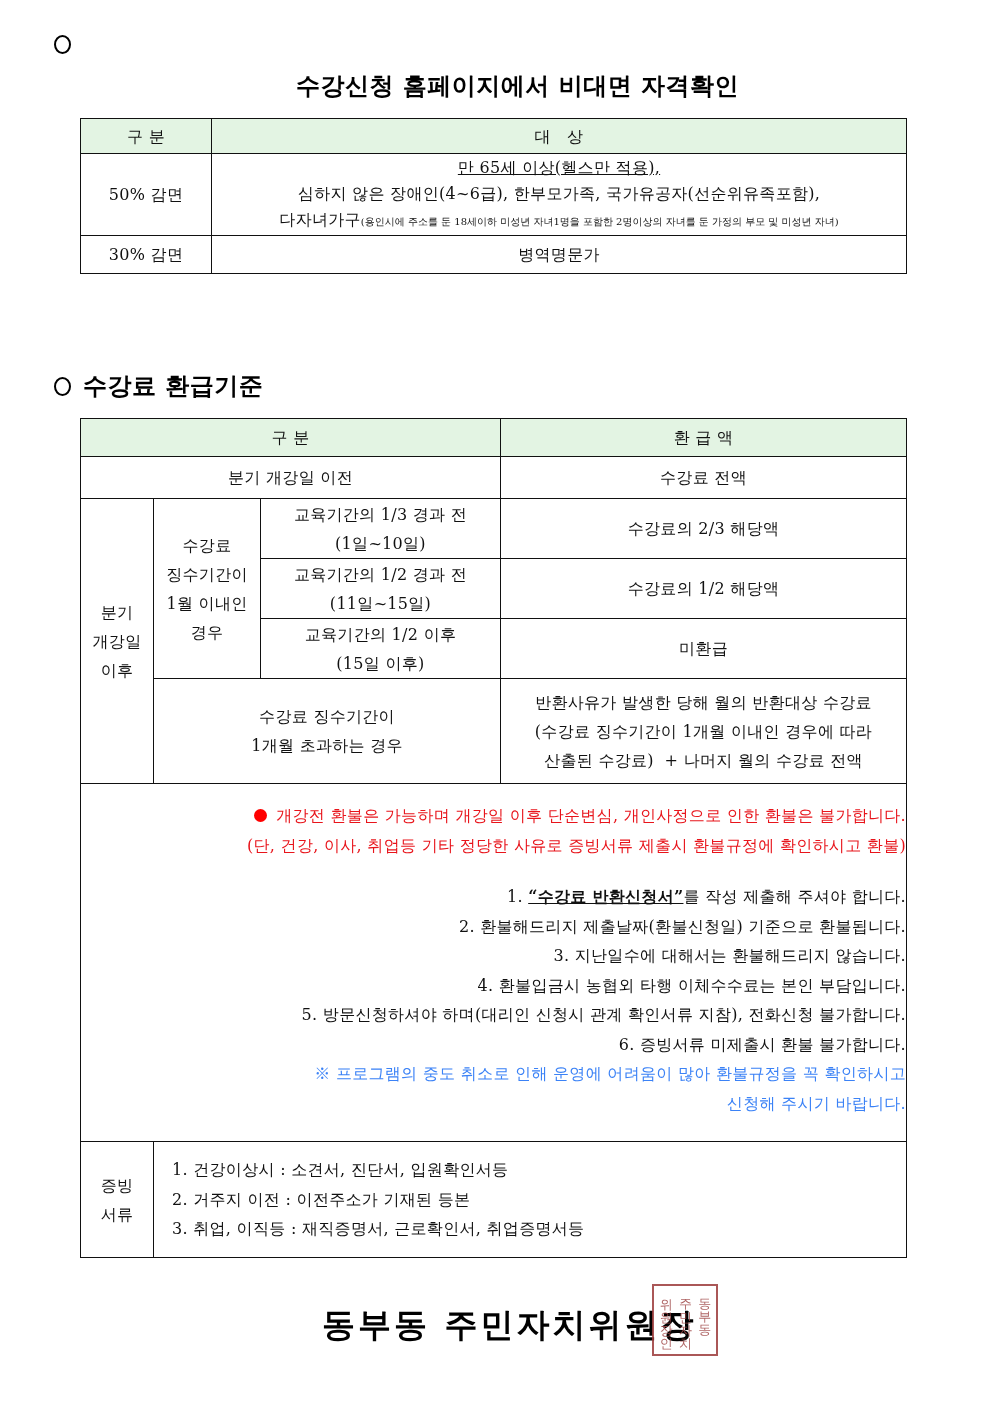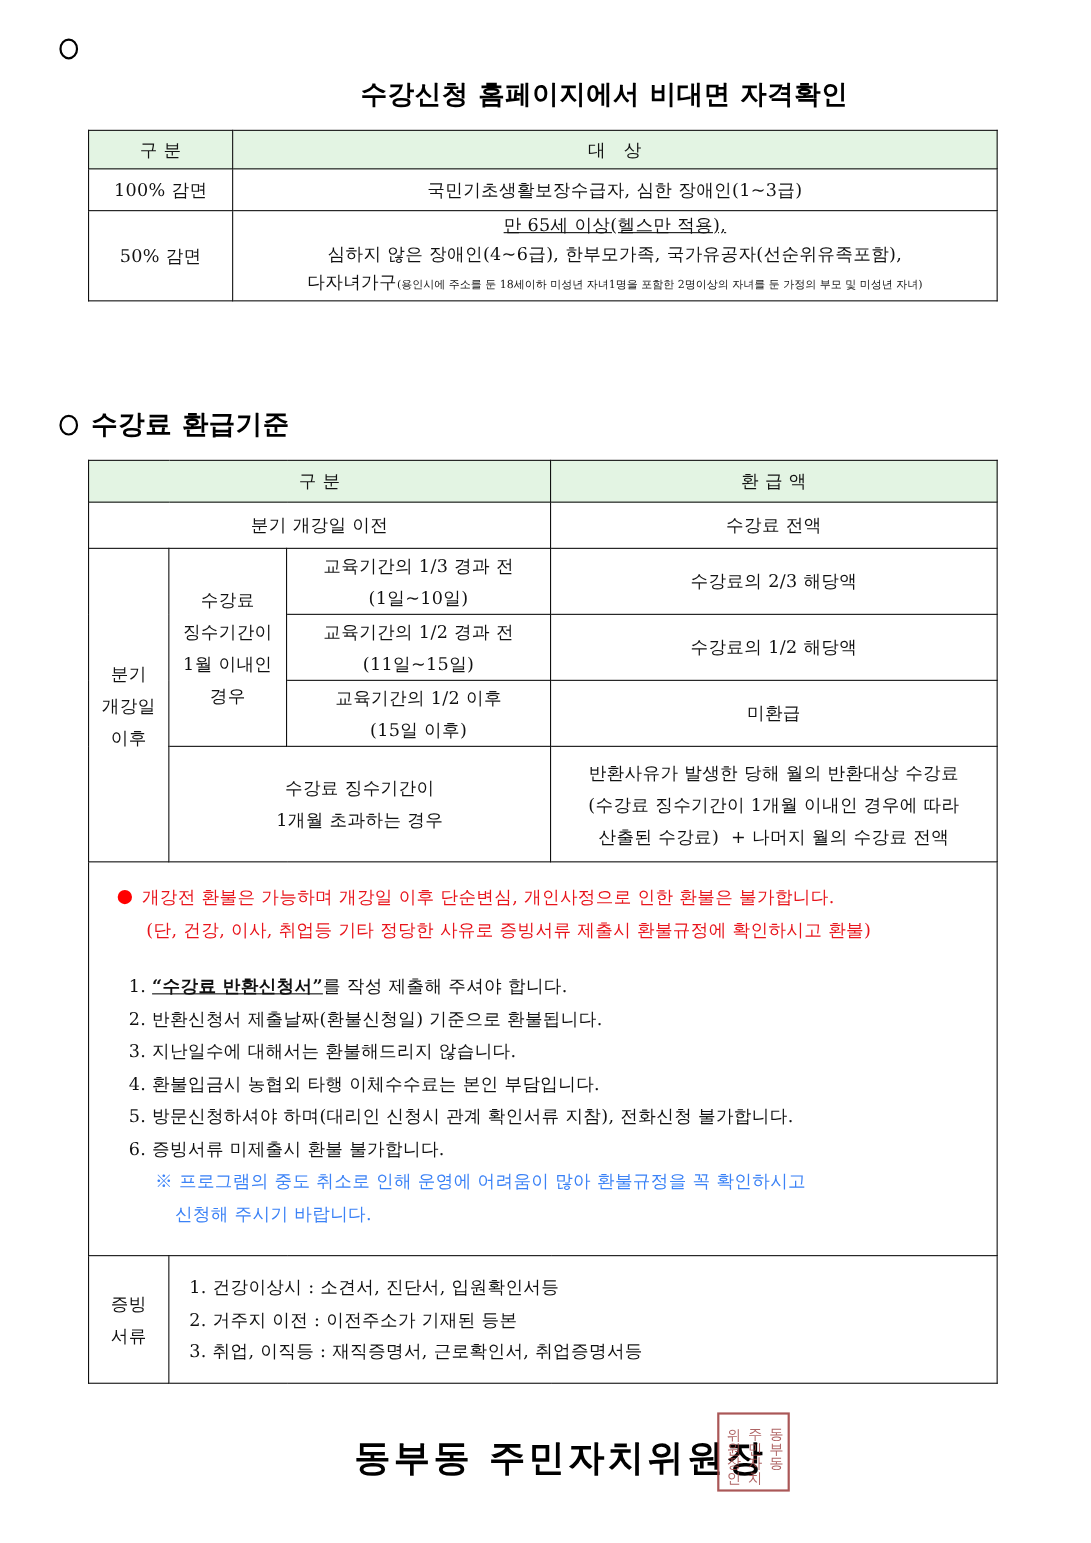--- a/index.html
+++ b/index.html
@@ -8,21 +8,21 @@
   .h1 { position: absolute; font-family: "DejaVu Sans", sans-serif; font-weight: bold;
         font-size: 24px; letter-spacing: 0.5px; color: #000; white-space: nowrap; }
   .circle { display: inline-block; width: 17px; height: 19px; border: 2px solid #000;
             border-radius: 50%; vertical-align: -2px; margin-right: 12px; box-sizing: border-box; }
   table { position: absolute; border-collapse: collapse; table-layout: fixed; }
   td { border: 1px solid #111; text-align: center; vertical-align: middle;
        font-size: 16px; line-height: 29px; padding: 0; letter-spacing: 0.3px; }
   .hdr { background: #e3f4e3; }
   .small { font-size: 10px; letter-spacing: 0; }
   .u { text-decoration: underline; }
-  .notice { text-align: left; vertical-align: top; padding: 0; }
+  .notice { text-align: right; vertical-align: top; padding: 0; }
   .notice .red { color: #e8141b; font-size: 16px; line-height: 30px; }
   .notice .red .dot { display: inline-block; width: 13px; height: 13px; border-radius: 50%;
        background: #ff0000; vertical-align: -1px; margin-right: 9px; }
   .notice .list div { font-size: 16px; line-height: 29.5px; }
   .notice .blue { color: #3b82f6; font-size: 16px; line-height: 29.5px; margin-left: 24px; }
   .docs { text-align: left; padding-left: 18px; }
   .docs div { font-size: 16px; line-height: 29.5px; }
   .footer { position: absolute; left: 322px; top: 1303px; font-family: "DejaVu Serif", serif;
             font-weight: bold; font-size: 33px; letter-spacing: 3px; color: #000; white-space: nowrap; }
   .seal { position: absolute; left: 652px; top: 1284px; width: 66px; height: 72px;
@@ -30,43 +30,43 @@
           font-size: 13px; line-height: 14px; display: flex; flex-direction: row-reverse;
           justify-content: space-around; padding: 3px 2px; opacity: 0.85; }
   .seal span { writing-mode: vertical-rl; font-family: "DejaVu Sans", sans-serif; }
 </style>
 </head>
 <body>
 
 <div class="h1" style="left:54px; top:30px;">
   <span class="circle"></span>
 </div>
-<div class="h1" style="left:328px; top:70px;">수강신청 홈페이지에서 비대면 자격확인</div>
+<div class="h1" style="left:296px; top:70px;">수강신청 홈페이지에서 비대면 자격확인</div>
 
 <table style="left:80px; top:118px; width:826px;">
   <colgroup>
       <col style="width:131px">
       <col style="width:695px">
     </colgroup>
   <tbody>
       <tr style="height:35px">
     <td class="hdr">구 분</td>
     <td class="hdr" style="white-space:pre;">대   상</td>
   </tr>
-  <tr style="height:38px">
-    <td>100% 감면</td>
-    <td>국민기초생활보장수급자, 심한 장애인(1~3급)</td>
-  </tr>
   <tr style="height:82px">
     <td>50% 감면</td>
     <td style="line-height:26px;">
       <div class="u">만 65세 이상(헬스만 적용),</div>
       <div>심하지 않은 장애인(4~6급), 한부모가족, 국가유공자(선순위유족포함),</div>
       <div><span>다자녀가구</span><span class="small">(용인시에 주소를 둔 18세이하 미성년 자녀1명을 포함한 2명이상의 자녀를 둔 가정의 부모 및 미성년 자녀)</span></div>
     </td>
+  </tr>
+  <tr style="height:38px">
+    <td>30% 감면</td>
+    <td>병역명문가</td>
   </tr>
 </tbody>
   </table>
 
 <div class="h1" style="left:54px; top:370px;">
   <span class="circle"></span><span>수강료 환급기준</span>
 </div>
 
 <table style="left:80px; top:418px; width:826px;">
   <colgroup>
@@ -128,21 +128,21 @@
     </td>
   </tr>
   <tr style="height:358px">
     <td colspan="4" class="notice">
       <div style="padding:17px 0 0 26px;">
         <div class="red"><span class="dot"></span><span>개강전 환불은 가능하며 개강일 이후 단순변심, 개인사정으로 인한 환불은 불가합니다.</span></div>
         <div class="red" style="padding-left:26px;">(단, 건강, 이사, 취업등 기타 정당한 사유로 증빙서류 제출시 환불규정에 확인하시고 환불)</div>
       </div>
       <div class="list" style="padding:21px 0 0 36px;">
         <div><span>1.</span> <span class="u" style="font-weight:bold;">“수강료 반환신청서”</span><span>를 작성 제출해 주셔야 합니다.</span></div>
-        <div><span>2.</span> <span>반환신청서 제출날짜(환불신청일) 기준으로 환불됩니다.</span></div>
+        <div><span>2.</span> <span>환불해드리지 제출날짜(환불신청일) 기준으로 환불됩니다.</span></div>
         <div><span>3.</span> <span>지난일수에 대해서는 환불해드리지 않습니다.</span></div>
         <div><span>4.</span> <span>환불입금시 농협외 타행 이체수수료는 본인 부담입니다.</span></div>
         <div><span>5.</span> <span>방문신청하셔야 하며(대리인 신청시 관계 확인서류 지참), 전화신청 불가합니다.</span></div>
         <div><span>6.</span> <span>증빙서류 미제출시 환불 불가합니다.</span></div>
         <div class="blue">※ 프로그램의 중도 취소로 인해 운영에 어려움이 많아 환불규정을 꼭 확인하시고</div>
         <div class="blue" style="padding-left:18px;">신청해 주시기 바랍니다.</div>
       </div>
     </td>
   </tr>
   <tr style="height:116px">

